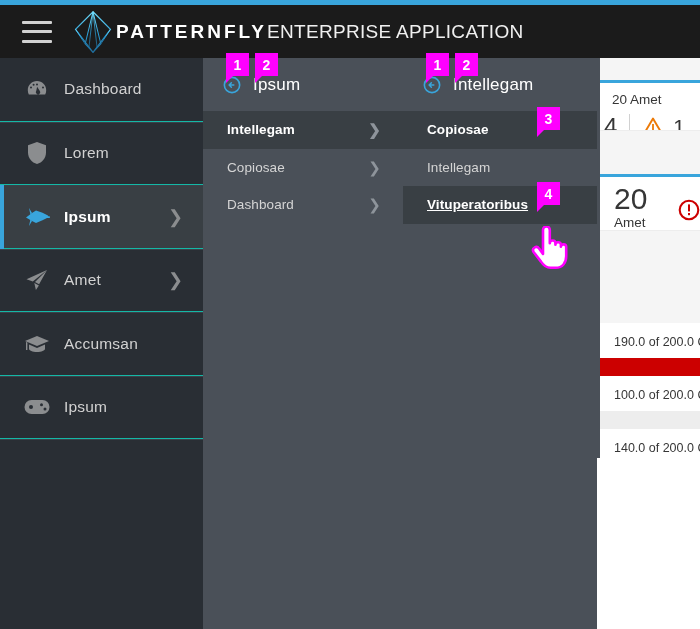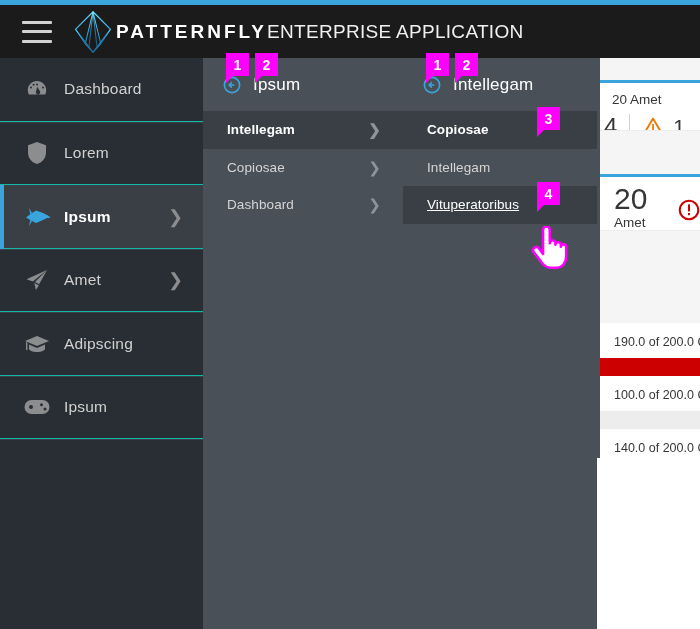--- a/index.html
+++ b/index.html
@@ -138,21 +138,21 @@
   .sub-item .sub-chev {
     position: absolute; right: 22px;
     color: #8e949b; font-size: 15px; line-height: 1;
   }
   .sub-item.current {
     background: #393f44;
     color: #fff; font-weight: bold;
   }
   .sub-item.hovered {
     background: #393f44;
-    color: #fff; font-weight: normal;
+    color: #fff; font-weight: bold;
     text-decoration: underline;
   }
   .sub-item.hovered .sub-label { text-decoration: underline; }
 
   
   .callout {
     position: absolute;
     width: 23px; height: 29px;
     z-index: 40;
     pointer-events: none;
@@ -338,21 +338,21 @@
     </div>
 
     <div class="nav-item">
       <span class="nav-icon">
         <svg width="26" height="22" viewBox="0 0 26 22" fill="#8b8d8f">
           <path d="M13 3 1 8l12 5 12-5-12-5z"></path>
           <path d="M5 11.5v4.2c0 1.8 3.6 3.3 8 3.3s8-1.5 8-3.3V11.5L13 15l-8-3.5z"></path>
           <path d="M2 9v8h1.4V9.6z"></path>
         </svg>
       </span>
-      <span class="nav-label">Adipscing</span>
+      <span class="nav-label">Accumsan</span>
     </div>
 
     <div class="nav-item">
       <span class="nav-icon">
         <svg width="26" height="18" viewBox="0 0 26 18" fill="#8b8d8f">
           <rect x="0.5" y="2" width="25" height="14" rx="7"></rect>
           <circle cx="7" cy="9" r="2" fill="#292e34"></circle>
           <circle cx="17.5" cy="6.8" r="1.5" fill="#292e34"></circle>
           <circle cx="21" cy="11" r="1.5" fill="#292e34"></circle>
         </svg>

